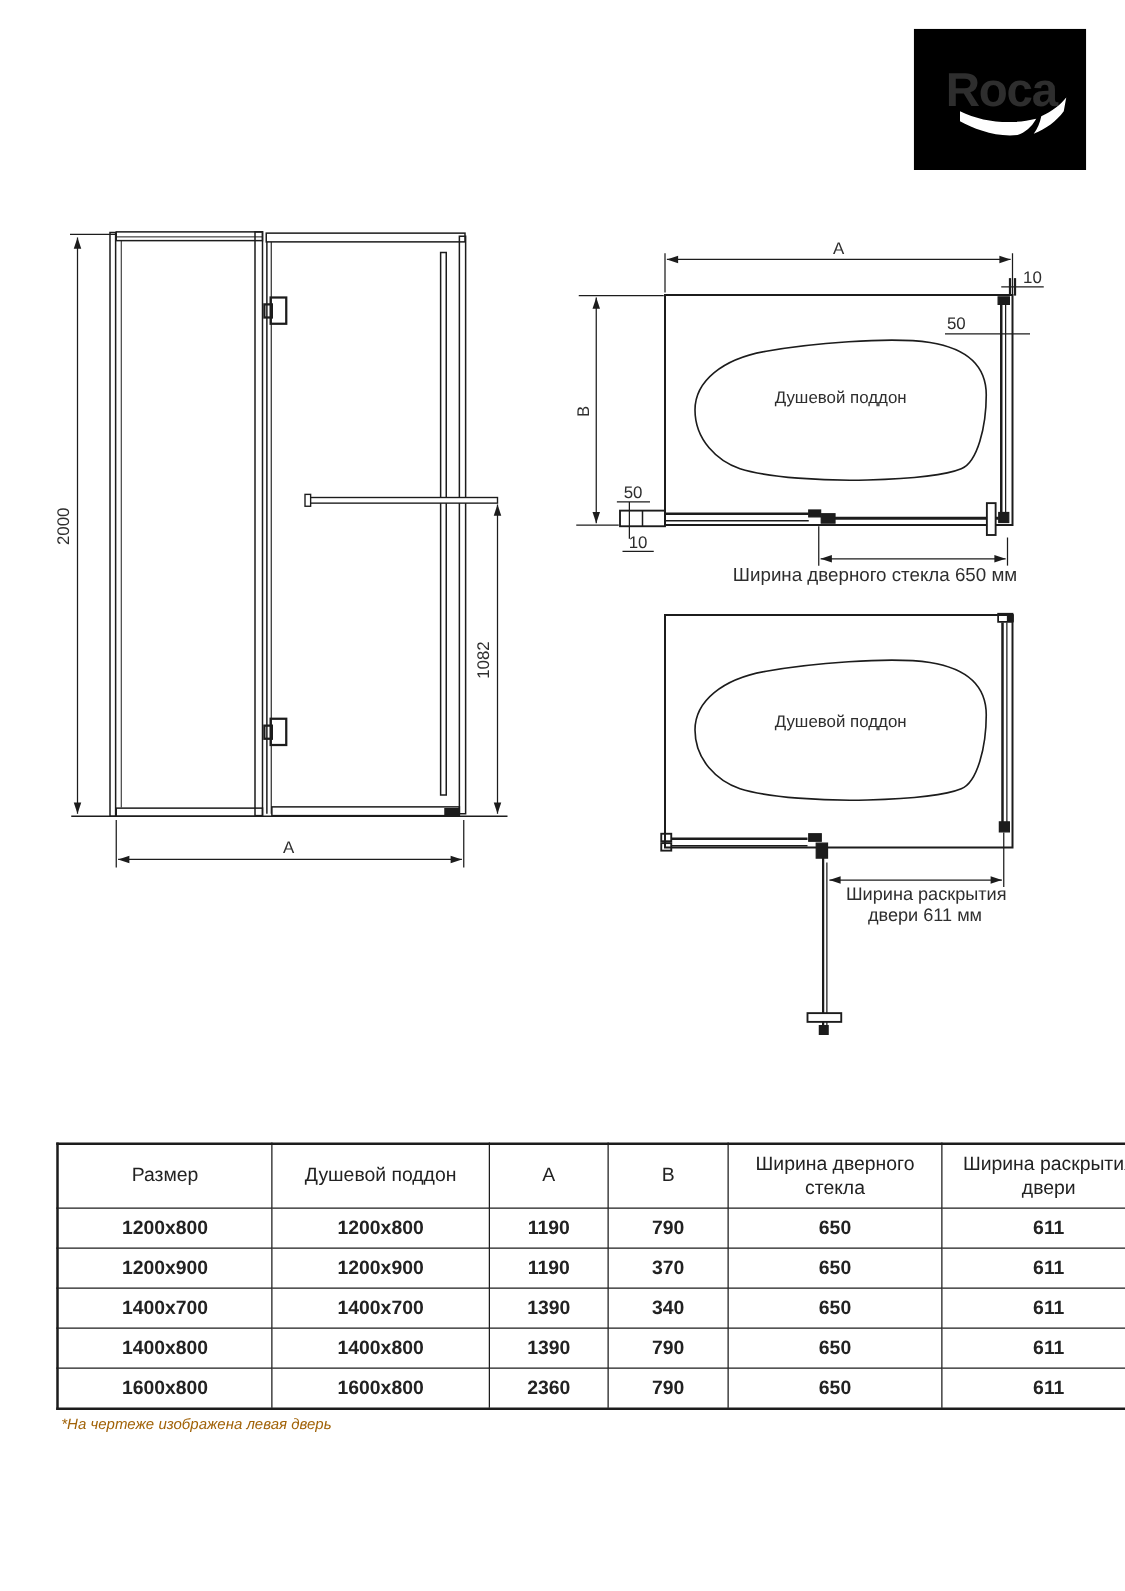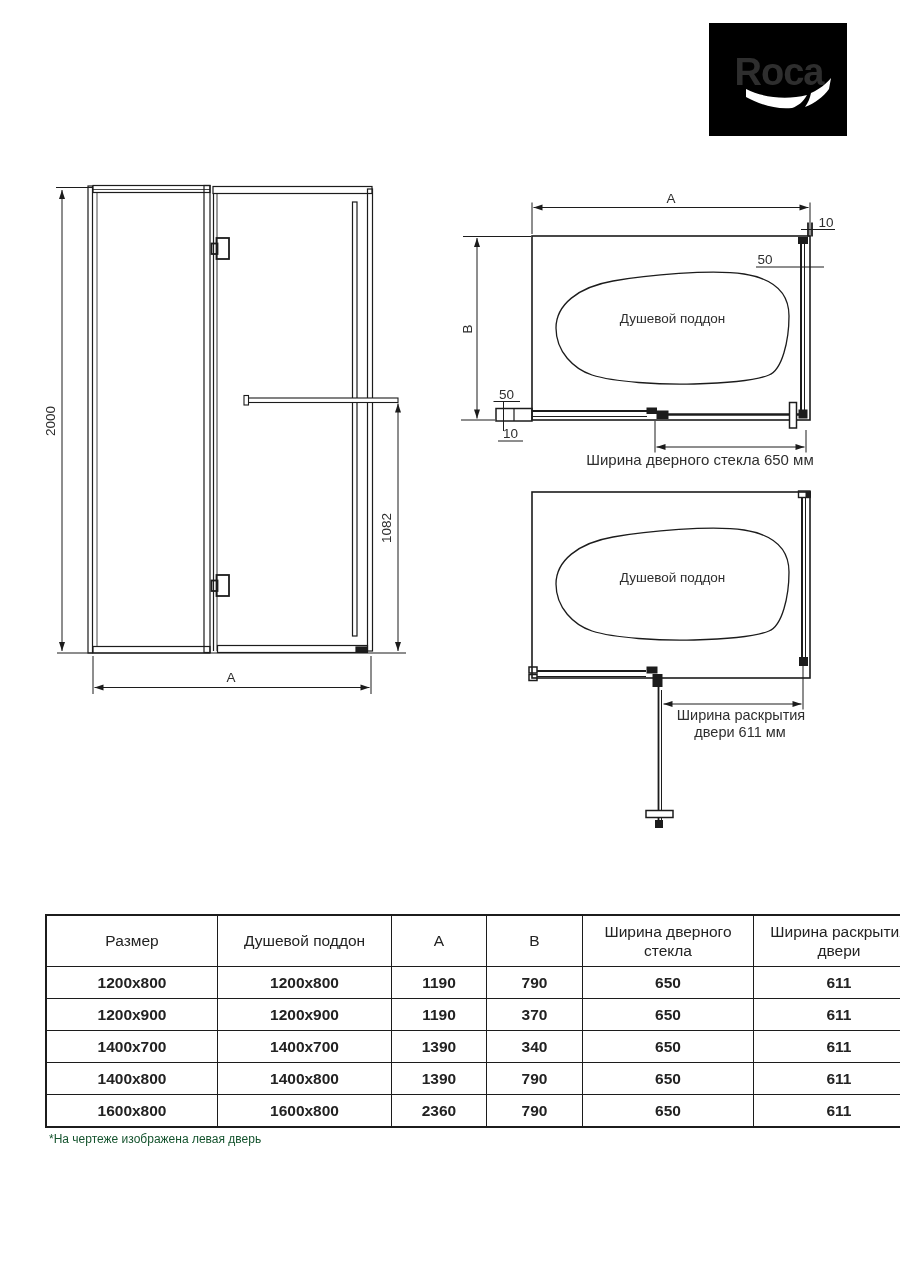--- a/index.html
+++ b/index.html
@@ -10,21 +10,21 @@
   .abs { position:absolute; }
   svg text {
     fill:#2e2e2e; font-family:"Liberation Sans", sans-serif;
   }
   .dim-text  { font-size:13.5px; }
   .lbl-text  { font-size:13.5px; }
   .big-lbl   { font-size:15px; }
   .open-lbl  { font-size:14.5px; }
 
   
-  .logo-wrap { left:709px; top:23px; width:138px; height:113px; }
+  .logo-wrap { left:731px; top:23px; width:138px; height:113px; }
 
   
   .front-wrap { left:40px;  top:175px; }
   .planc-wrap { left:455px; top:190px; }
   .plano-wrap { left:455px; top:478px; }
 
   
   .spec-table {
     position:absolute; left:45px; top:914px; width:812px;
     border-collapse:collapse; table-layout:fixed; color:#222222;
@@ -38,21 +38,21 @@
   .spec-table { border:2px solid #1c1c1c; }
   .col-size  { width:158px; }
   .col-tray  { width:161px; }
   .col-a     { width:82px;  }
   .col-b     { width:83px;  }
   .col-glass { width:158px; }
   .col-open  { width:158px; }
 
   .footnote {
     position:absolute; left:49px; top:1132px;
-    font-size:12px; color:#14532d;
+    font-size:12px; color:#a16207;font-style:italic;
   }
 </style>
 </head>
 <body>
 
 <div class="page">
 
   <div class="abs logo-wrap">
     <svg width="138" height="113" viewBox="0 0 138 113">
       <rect x="0" y="0" width="138" height="113" fill="#000000"></rect>

